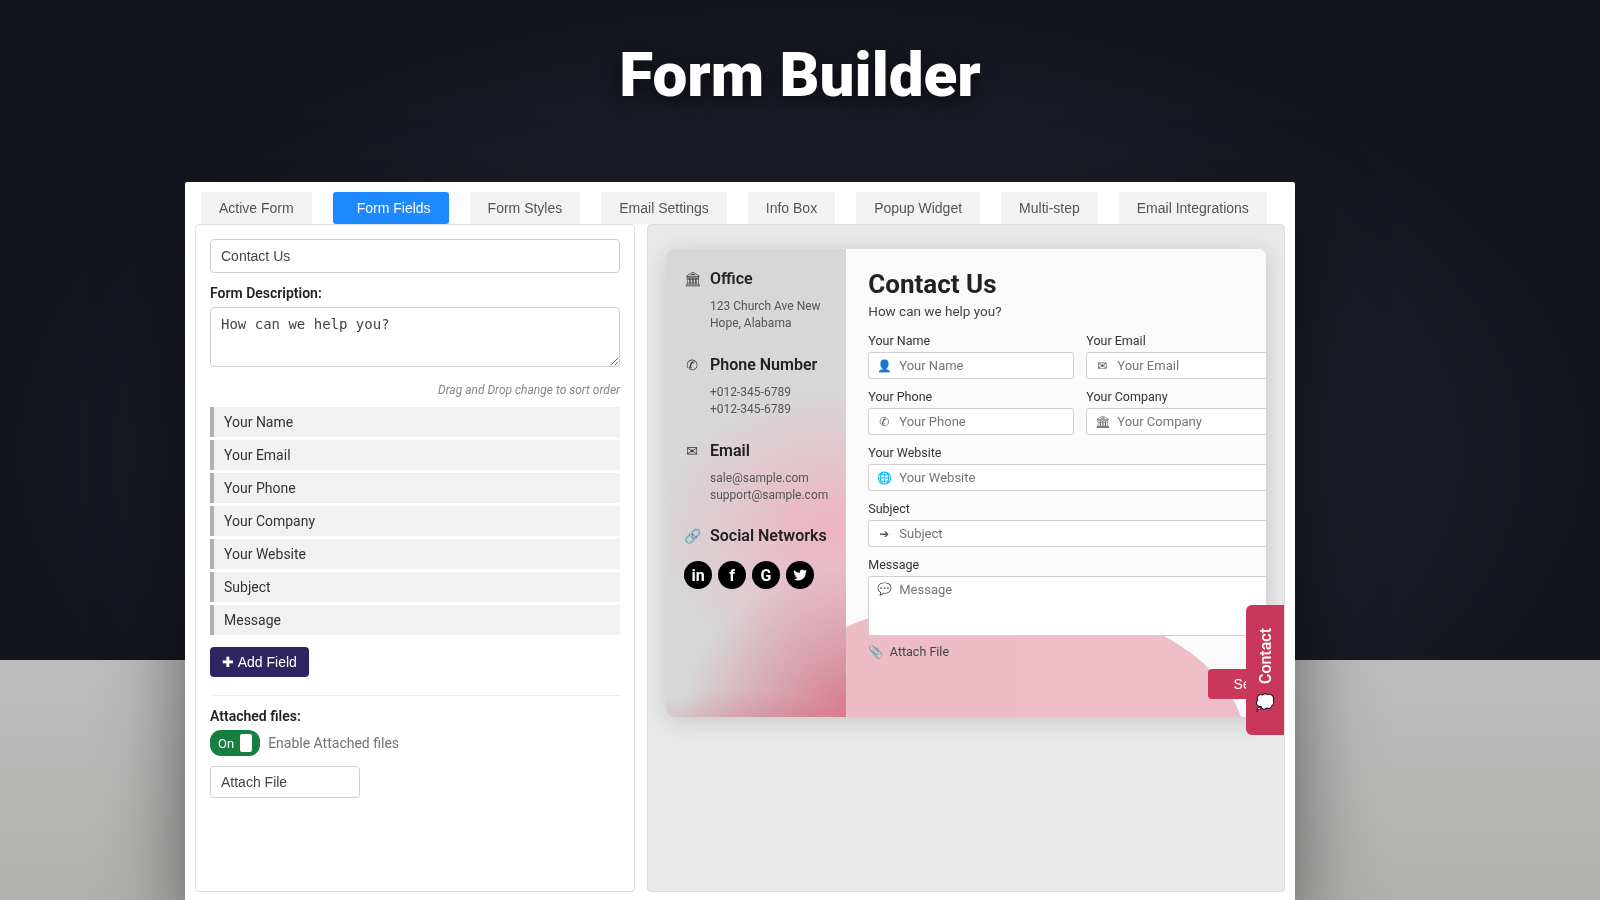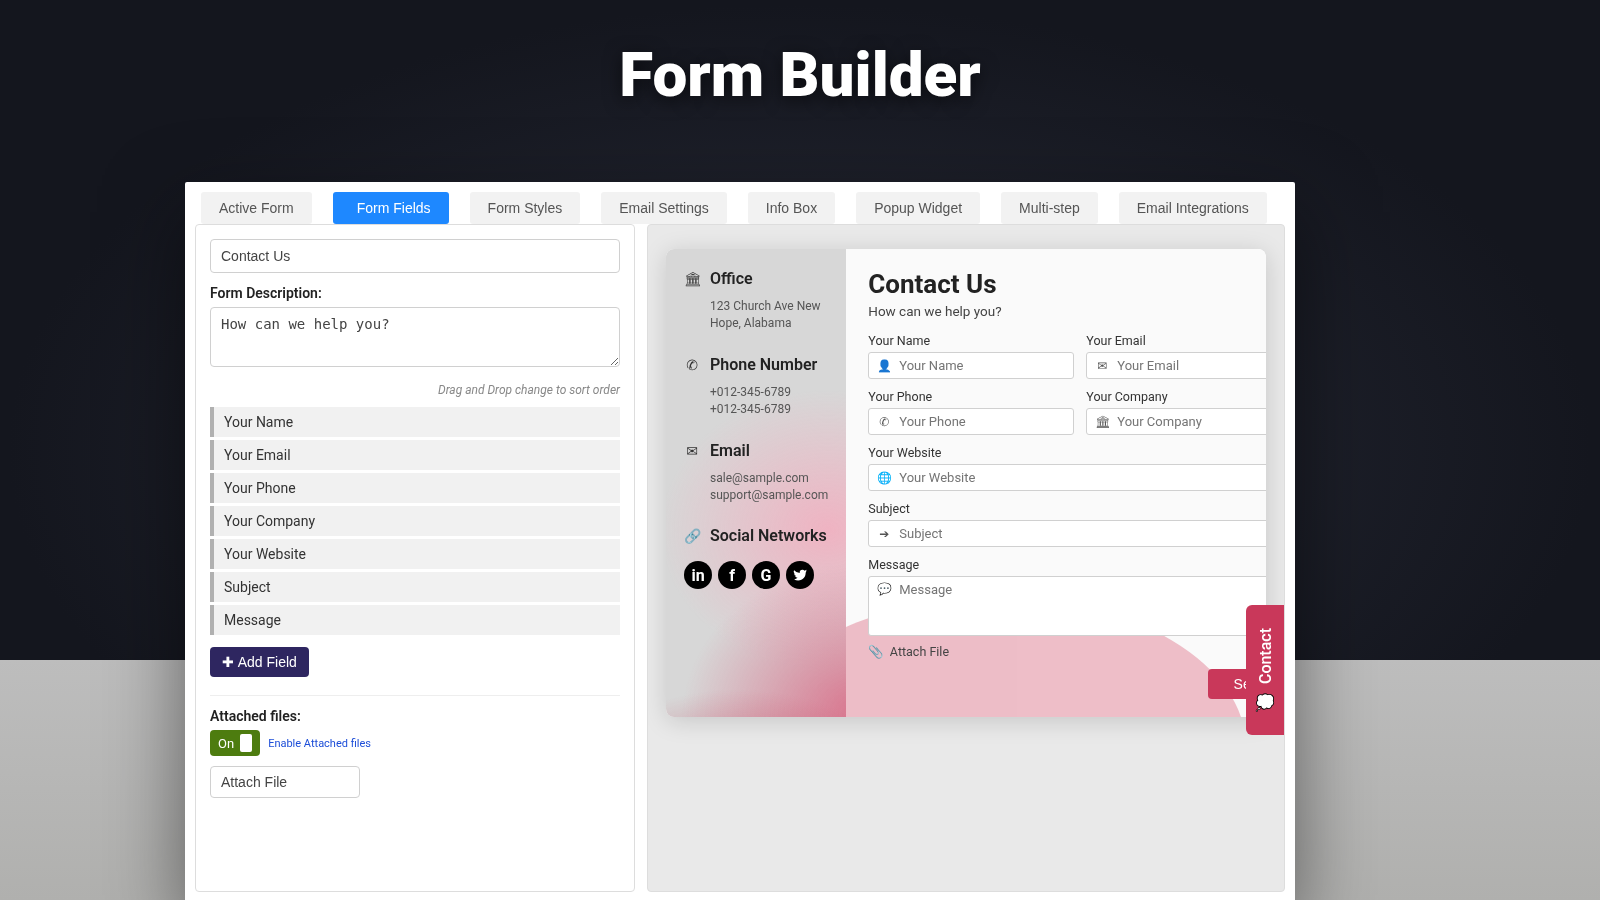--- a/index.html
+++ b/index.html
@@ -143,30 +143,30 @@
     font-size: 14px;
     cursor: pointer;
     display: inline-flex;
     gap: 4px;
     align-items: center;
   }
   .hr { border: none; border-top: 1px solid #eee; margin: 18px 0 12px 0; }
   .toggle-group { display: flex; align-items: center; gap: 8px; margin-bottom: 10px;}
   .toggle {
     display: inline-flex;
-    background: #4d7c0f;
+    background: #15803d;
     color:#fff;
-    border-radius: 4px;
+    border-radius: 11px;
     padding: 4px 8px 4px 8px;
     font-size: 13px;
     align-items: center;
     gap:6px;
   }
   .toggle-knob { width:12px; height:18px; background:#fff; border-radius:2px;}
-  .toggle-label { font-size:11px; color:#1d4ed8;}
+  .toggle-label { font-size:14px; color:#737373;}
   .attach-input { width:150px; padding:7px 10px; border:1px solid #d0d0d0; border-radius:4px; font-size:14px; color:#444; }
 
   
   .preview-card {
     width: 600px;
     margin: 0 auto;
     border-radius: 8px;
     overflow: hidden;
     display: flex;
     box-shadow: 0 4px 24px rgba(0,0,0,0.15);

